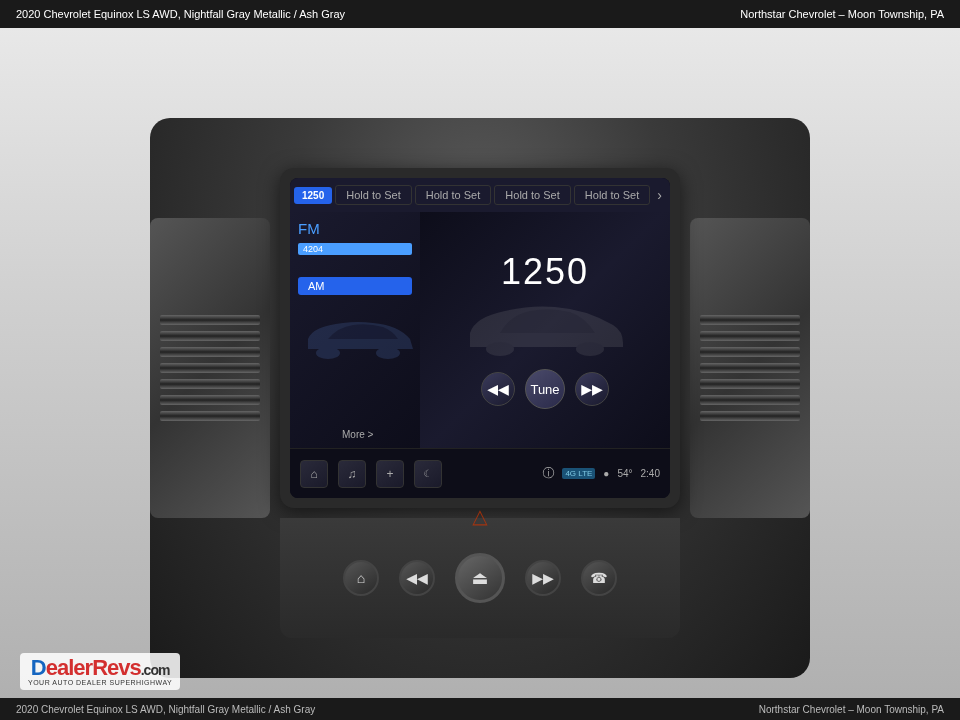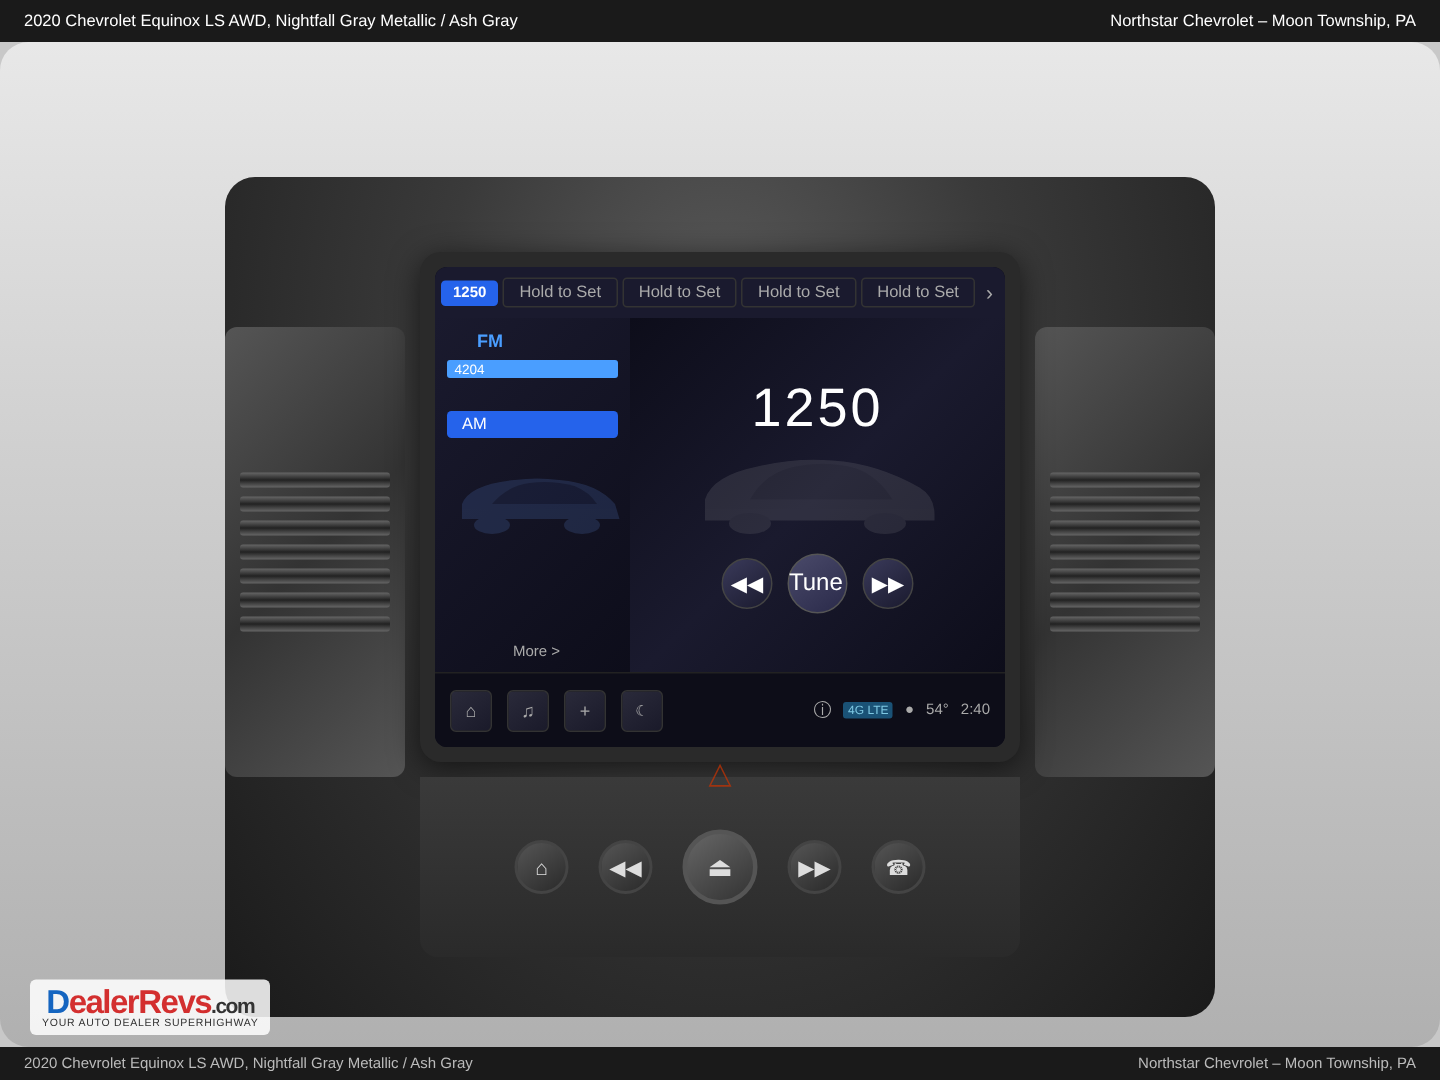--- a/index.html
+++ b/index.html
@@ -79,21 +79,20 @@
     
     .car-photo {
       position: absolute;
       top: 28px;
       left: 0; right: 0;
       bottom: 22px;
       background: linear-gradient(180deg, #e8e8e8 0%, #d0d0d0 40%, #b0b0b0 100%);
       display: flex;
       align-items: center;
       justify-content: center;
-      border-radius: 19px;
     }
 
     
     .dashboard {
       position: absolute;
       top: 90px;
       left: 50%;
       transform: translateX(-50%);
       width: 660px;
       height: 560px;
@@ -203,23 +202,22 @@
       width: 130px;
       background: linear-gradient(135deg, #1a1a2e 0%, #0d0d1a 100%);
       padding: 8px;
       display: flex;
       flex-direction: column;
       gap: 6px;
       position: relative;
     }
     .freq-label {
       color: #4a9eff;
-      font-size: 12px;
-      font-weight: bold;
-      margin-left: 20px;
+      font-size: 15px;
+      font-weight: normal;
     }
     .freq-tag {
       background: #4a9eff;
       color: #fff;
       font-size: 9px;
       padding: 1px 5px;
       border-radius: 2px;
       display: inline-block;
     }
     .am-badge {
@@ -280,22 +278,23 @@
       font-size: 14px;
     }
     .ctrl-btn-center {
       width: 40px;
       height: 40px;
       border-radius: 50%;
       background: linear-gradient(145deg, #4a4a6a, #2a2a4a);
       border: 1px solid #555;
       display: flex;
       align-items: center;
-      color: #fff;
-      font-size: 16px;
+      justify-content: center;
+      color: #fff;
+      font-size: 13px;
     }
 
     
     .screen-right {
       width: 90px;
       background: #0d0d1a;
       padding: 8px;
       display: flex;
       flex-direction: column;
       gap: 6px;

